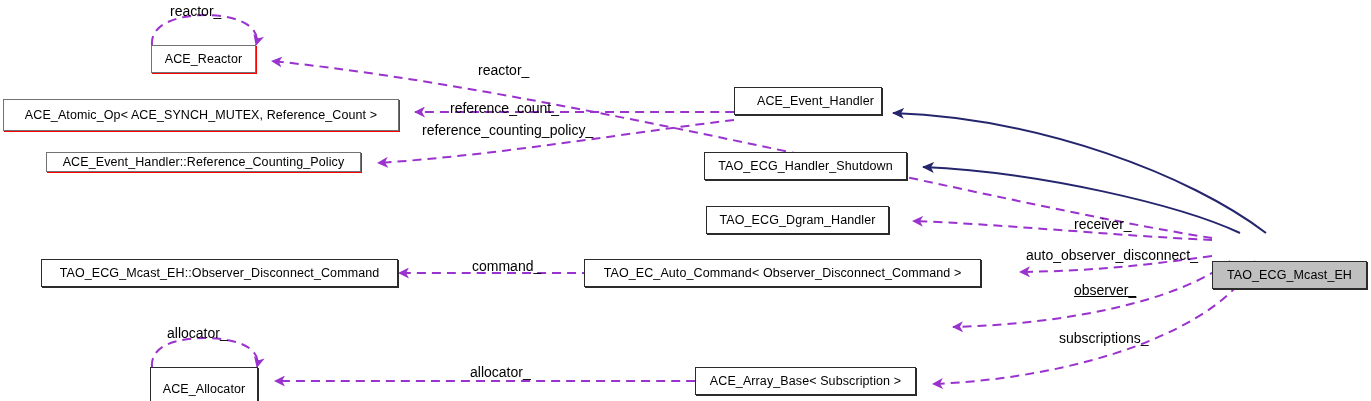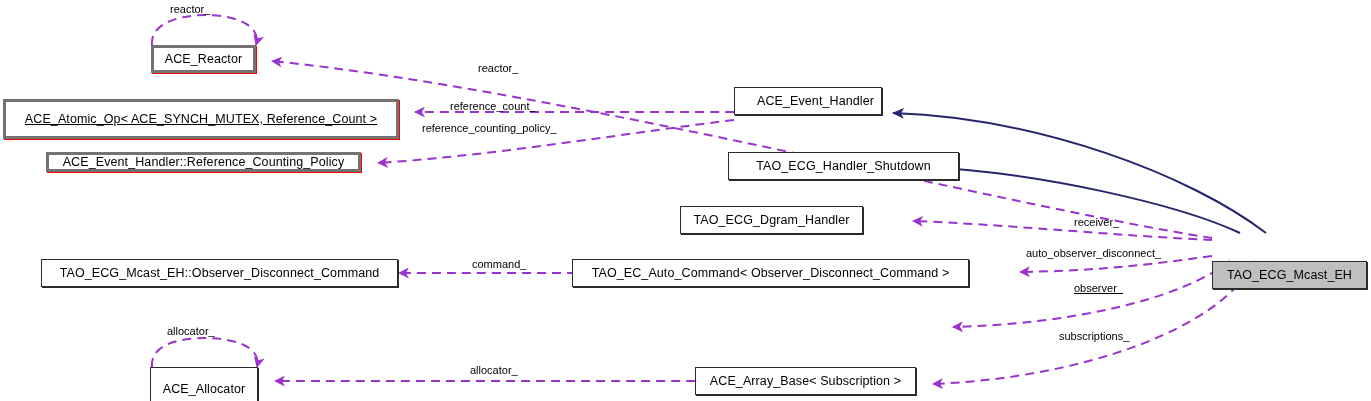--- a/index.html
+++ b/index.html
@@ -29,38 +29,38 @@
     align-items: center;
     justify-content: center;
     background: #ffffff;
     white-space: nowrap;
   }
   .node-box.solid {
     border: 1px solid #2b2b2b;
     box-shadow: 1px 1px 0 0 #2b2b2b;
   }
   .node-box.danger {
-    border: 3px solid #737373;
+    border: 1px solid #737373;
     box-shadow: 1px 1px 0 0 #ff0000;
   }
   .node-box.focus {
     background: #bfbfbf;
     border: 1px solid #2b2b2b;
     box-shadow: 1px 1px 0 0 #2b2b2b;
   }
   .node-label {
     font-size: 12.5px;
     color: #000000;
     line-height: 1;
     letter-spacing: 0.1px;
     padding: 0 7px;
   }
   .edge-label {
     position: absolute;
-    font-size: 11px;
+    font-size: 14px;
     color: #000000;
     white-space: nowrap;
     line-height: 1;
     background: transparent;
   }
 </style>
 </head>
 <body>
 
 <div id="diagram-root">
@@ -99,45 +99,45 @@
 
     <path d="M 152,367 C 150,344 180,338 205,338 C 232,338 262,346 257,367" fill="none" stroke="#9a32cd" stroke-width="2" stroke-dasharray="9,6" marker-end="url(#arrow-assoc)"></path>
 
     <path d="M 695,381 C 560,381 400,381 275,381" fill="none" stroke="#9a32cd" stroke-width="2" stroke-dasharray="9,6" marker-end="url(#arrow-assoc)"></path>
   </svg>
 
   <div class="node-box danger" style="left:151px; top:45px; width:105px; height:28px;">
     <span class="node-label">ACE_Reactor</span>
   </div>
 
-  <div class="node-box danger" style="left:3px; top:99px; width:396px; height:40px;text-decoration:underline;">
+  <div class="node-box danger" style="left:3px; top:99px; width:396px; height:32px;">
     <span class="node-label">ACE_Atomic_Op&lt; ACE_SYNCH_MUTEX, Reference_Count &gt;</span>
   </div>
 
   <div class="node-box danger" style="left:46px; top:152px; width:315px; height:20px;">
     <span class="node-label">ACE_Event_Handler::Reference_Counting_Policy</span>
   </div>
 
   <div class="node-box solid" style="left:734px; top:87px; width:148px; height:28px;justify-content:flex-end;">
     <span class="node-label">ACE_Event_Handler</span>
   </div>
 
-  <div class="node-box solid" style="left:728px; top:152px; width:231px; height:28px;">
+  <div class="node-box solid" style="left:704px; top:152px; width:203px; height:28px;">
     <span class="node-label">TAO_ECG_Handler_Shutdown</span>
   </div>
 
-  <div class="node-box solid" style="left:680px; top:206px; width:183px; height:28px;">
+  <div class="node-box solid" style="left:706px; top:206px; width:183px; height:28px;">
     <span class="node-label">TAO_ECG_Dgram_Handler</span>
   </div>
 
   <div class="node-box solid" style="left:25px; top:259px; width:357px; height:28px;margin-left:16px;">
     <span class="node-label">TAO_ECG_Mcast_EH::Observer_Disconnect_Command</span>
   </div>
 
-  <div class="node-box solid" style="left:572px; top:259px; width:397px; height:28px;">
+  <div class="node-box solid" style="left:584px; top:259px; width:397px; height:28px;">
     <span class="node-label">TAO_EC_Auto_Command&lt; Observer_Disconnect_Command &gt;</span>
   </div>
 
 
   <div class="node-box solid" style="left:695px; top:367px; width:221px; height:28px;">
     <span class="node-label">ACE_Array_Base&lt; Subscription &gt;</span>
   </div>
 
   <div class="node-box solid" style="left:150px; top:367px; width:108px; height:44px;">
     <span class="node-label">ACE_Allocator</span>

